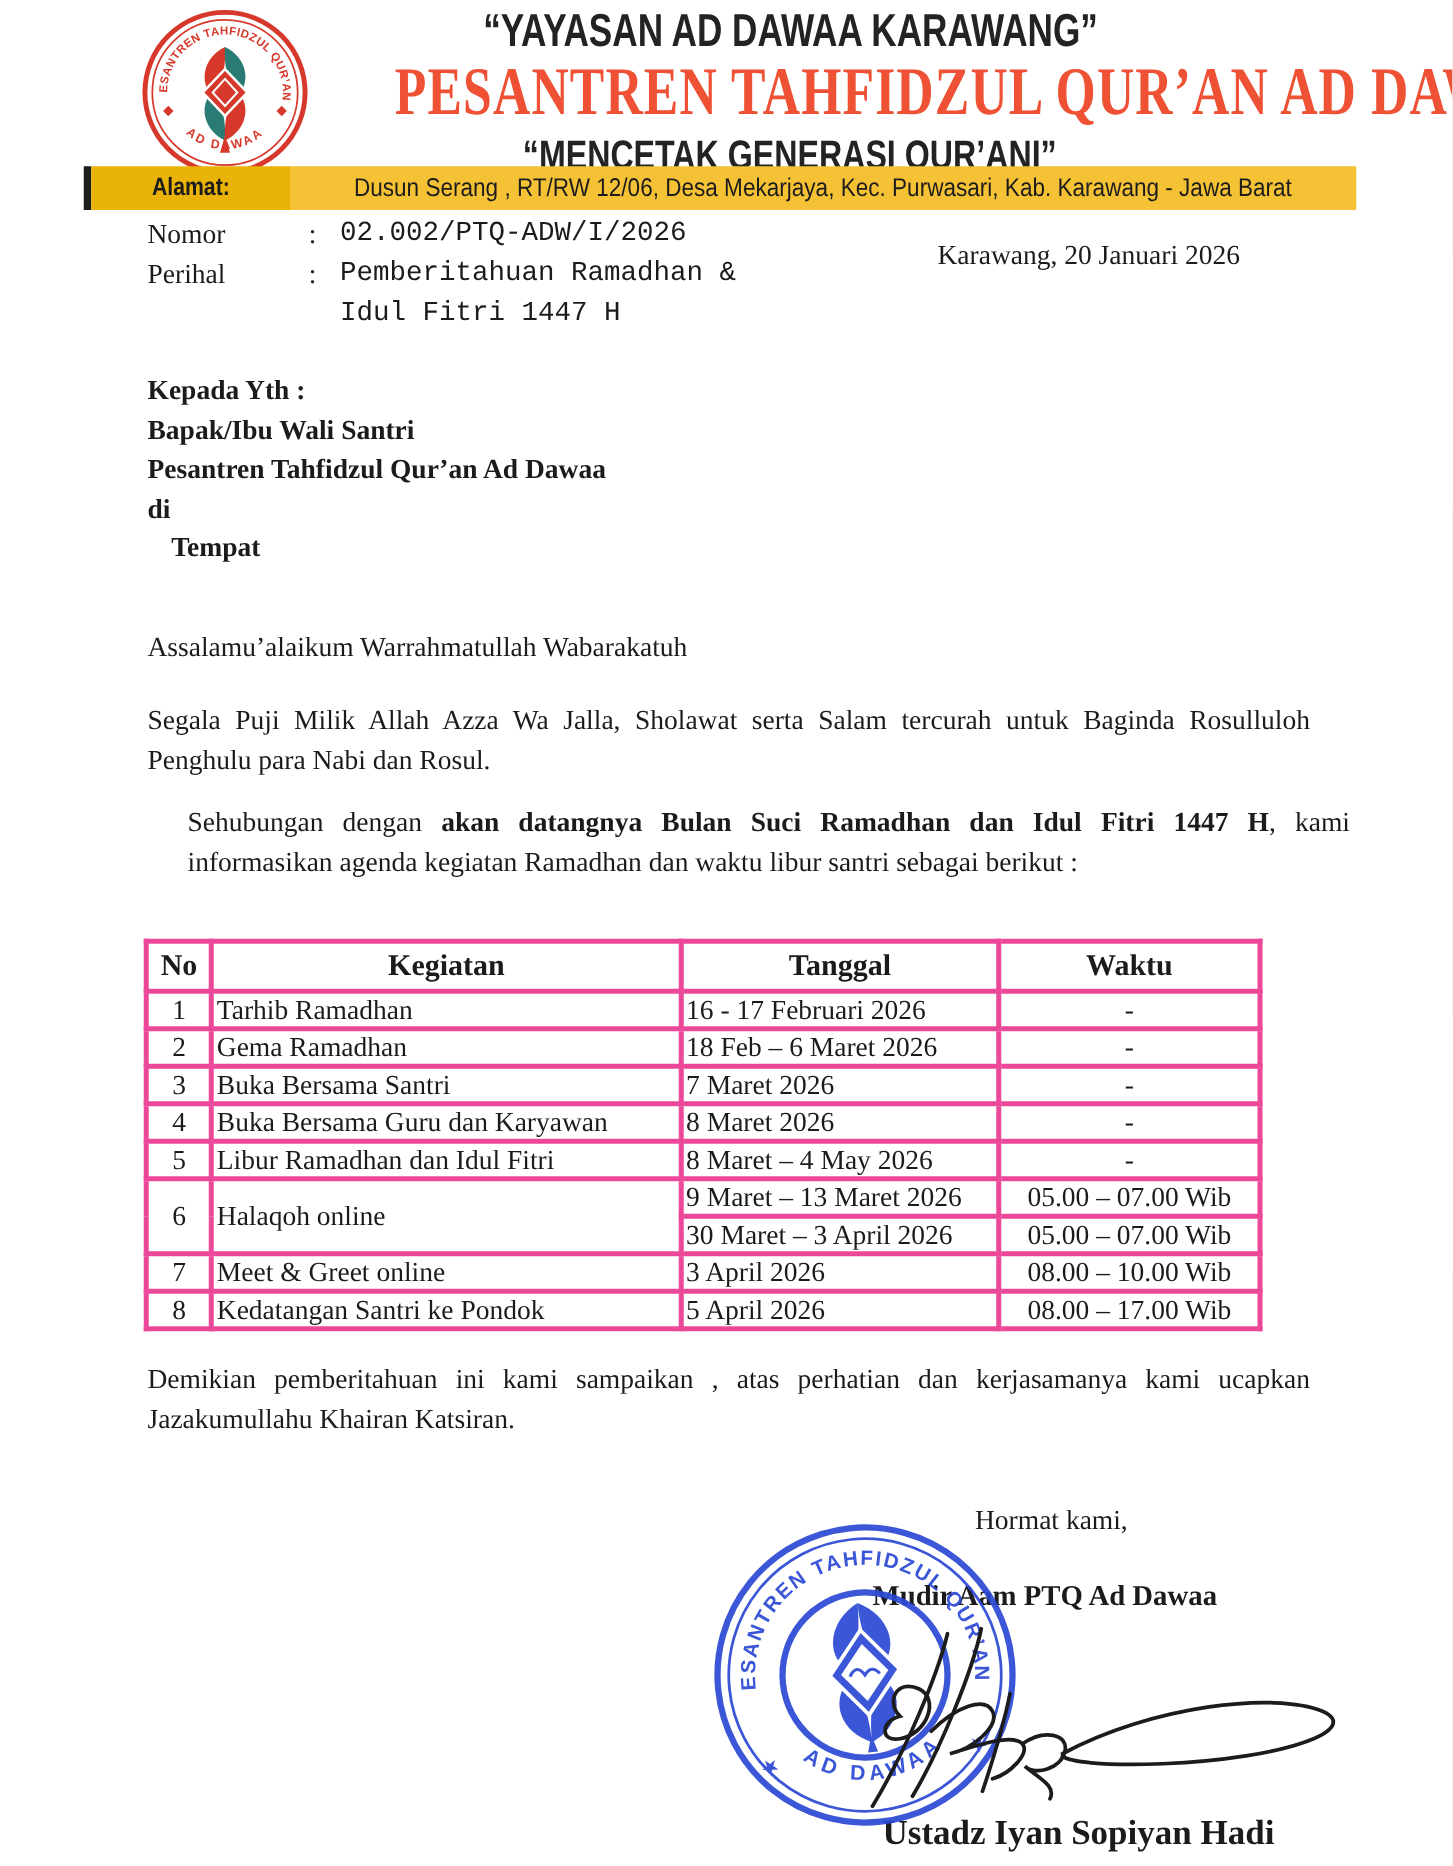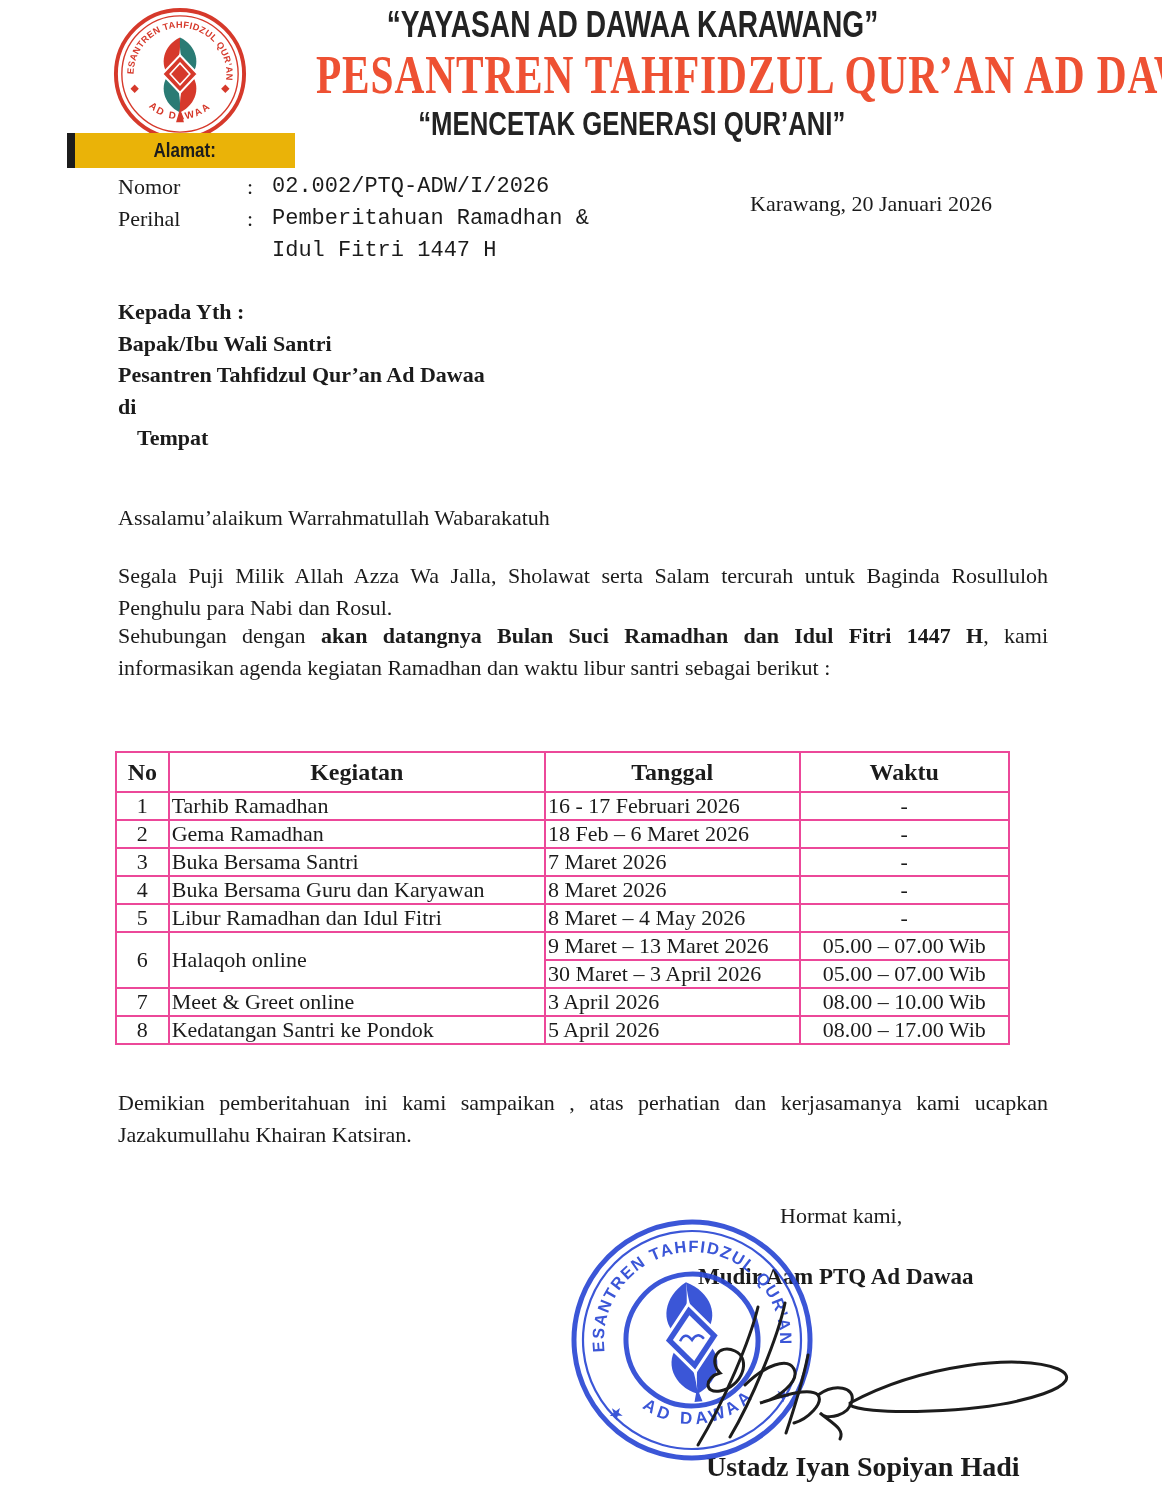--- a/index.html
+++ b/index.html
@@ -61,27 +61,27 @@
   .meta-colon { position:absolute; left:129px; }
   .meta-value { position:absolute; left:154px; white-space:nowrap;font-family:Liberation Mono, monospace; }
   .meta-date  { position:absolute; left:632px; white-space:nowrap;margin-top:17px; }
   
   .recipient { position:absolute; left:118px; top:296px; font-size:22px; font-weight:700; line-height:31.5px; }
   .recipient .indent { padding-left:19px; }
   
   .salutation { position:absolute; left:118px; top:505px; font-size:22px; }
   .para { position:absolute; left:118px; width:930px; font-size:22px; line-height:32px; text-align:justify; }
   .p1 { top:560px; }
-  .p2 { top:620px; }
+  .p2 { top:642px;margin-left:32px; }
   
   table.agenda {
     position:absolute; left:115px; top:751px; width:895px;
     border-collapse:collapse; font-size:22px;
   }
-  table.agenda th, table.agenda td { border:2px solid #ec4899; }
+  table.agenda th, table.agenda td { border:4px solid #ec4899; }
   table.agenda th { height:40px; font-size:24px; font-weight:700; text-align:center; }
   table.agenda td { height:27px; padding:0 2px; }
   td.c-no { text-align:center; }
   td.c-keg, td.c-tgl { text-align:left; padding-left:9px; white-space:nowrap; }
   td.c-wkt { text-align:center; white-space:nowrap; }
   
   .closing { position:absolute; left:118px; top:1087px; width:930px; font-size:22px; line-height:32px; text-align:justify; }
   .hormat { position:absolute; left:780px; top:1203px; font-size:22px; }
   .jabatan { position:absolute; left:698px; top:1264px; font-size:23px; font-weight:700; white-space:nowrap; }
   .sig-name { position:absolute; left:706px; top:1451px; font-size:28px; font-weight:700; white-space:nowrap; }
@@ -127,20 +127,23 @@
   <div class="header-text">
     <div><span class="yayasan-line">“YAYASAN AD DAWAA KARAWANG”</span></div>
     <div><span class="main-title">PESANTREN TAHFIDZUL QUR’AN AD DAWAA</span></div>
     <div><span class="motto-line">“MENCETAK GENERASI QUR’ANI”</span></div>
   </div>
 
   <div class="address-bar">
     <div class="address-edge"></div>
     <div class="address-label-seg">
       <span>Alamat:</span>
+    </div>
+    <div class="address-value-seg">
+      <span>Dusun Serang , RT/RW 12/06, Desa Mekarjaya, Kec. Purwasari, Kab. Karawang - Jawa Barat</span>
     </div>
   </div>
 
   <div class="meta">
     <div class="meta-row">
       <span class="meta-label">Nomor</span>
       <span class="meta-colon">:</span>
       <span class="meta-value">02.002/PTQ-ADW/I/2026</span>
       <span class="meta-date">Karawang, 20 Januari 2026</span>
     </div>

